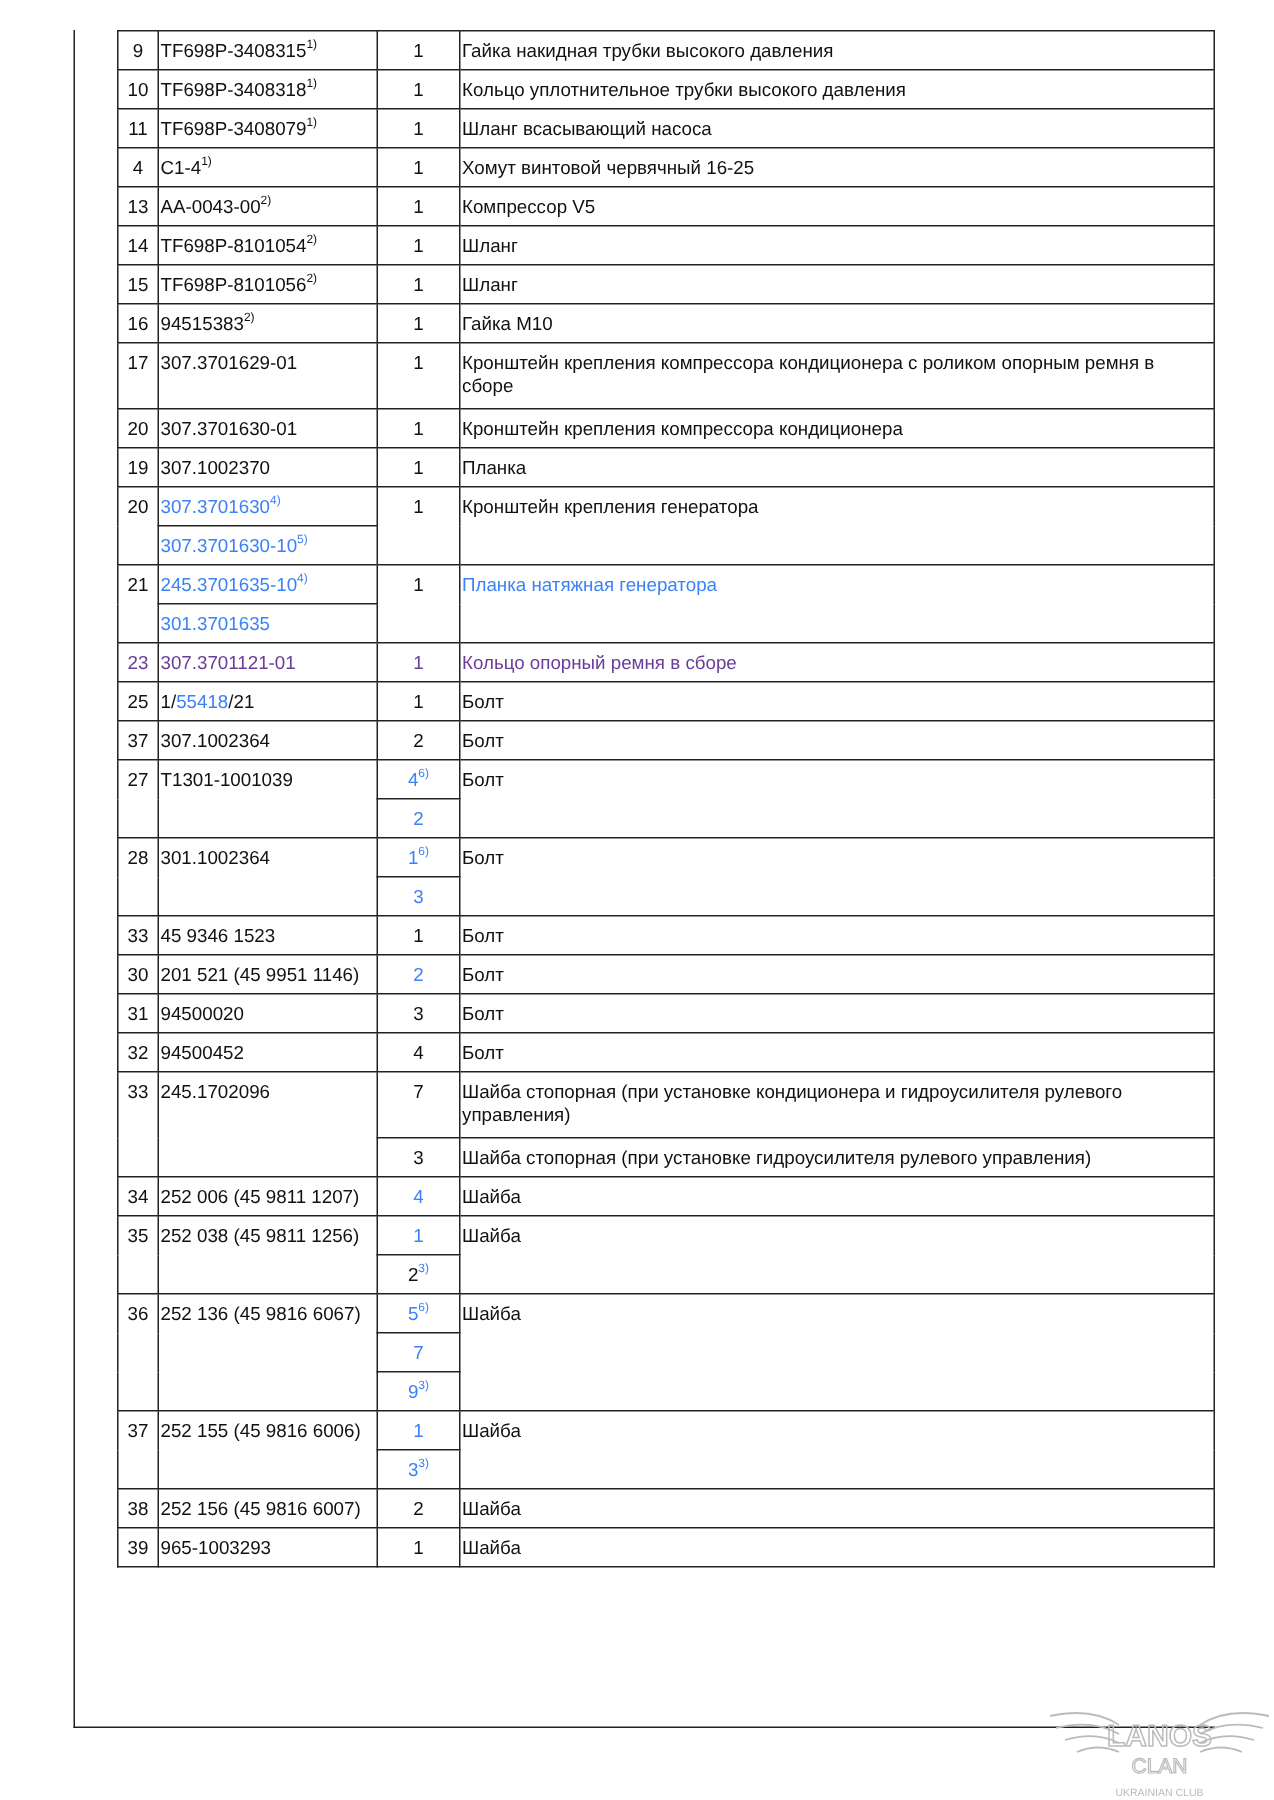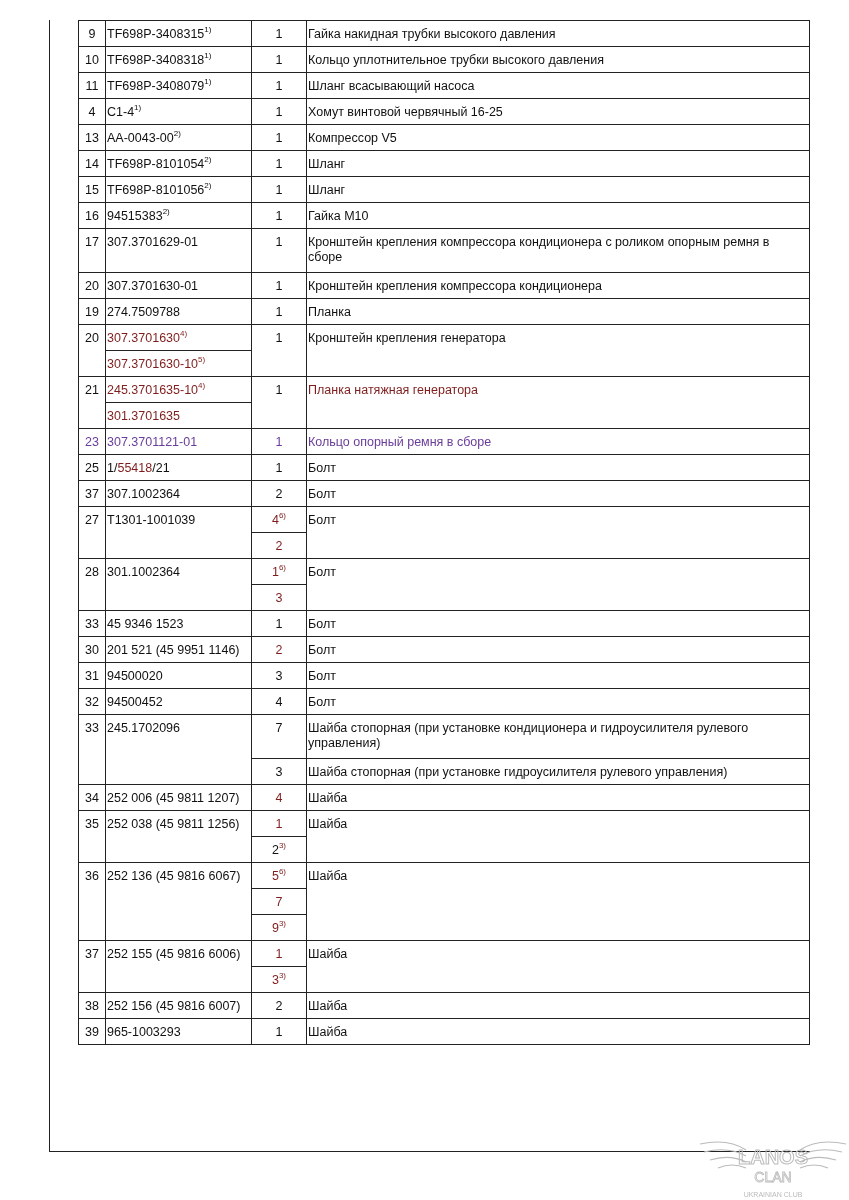--- a/index.html
+++ b/index.html
@@ -7,21 +7,21 @@
          font-family:"Liberation Sans", sans-serif; font-size:12.5px; color:#111; }
   .frame { position:absolute; left:49px; top:20px; width:761px; height:1132px;
            border-left:1.5px solid #222; border-bottom:1.5px solid #222; box-sizing:border-box; }
   table { position:absolute; left:78px; top:20px; width:732px; border-collapse:collapse; table-layout:fixed; }
   td { border:1.5px solid #222; padding:0 2px; height:26px; vertical-align:top; line-height:15px; padding-top:6px; box-sizing:border-box; }
   td.num { width:27px; text-align:center; padding-left:0; padding-right:0; }
   td.code { width:146px; padding-left:1px; }
   td.qty { width:55px; text-align:center; }
   td.desc { padding-left:1px; }
   sup { font-size:8px; vertical-align:top; line-height:8px; position:relative; top:-1px; }
-  .red { color:#7f1d1d; }
+  .red { color:#3b82f6; }
   .purple { color:#6a3d9a;padding-left:44px; }
   .watermark { position:absolute; left:698px; top:1132px; width:150px; height:68px;text-decoration:underline; }
 </style>
 </head>
 <body>
 
 <div class="frame"></div>
 
 <table>
   <tbody>
@@ -91,21 +91,21 @@
 
     <tr>
       <td class="num">20</td>
       <td class="code">307.3701630-01</td>
       <td class="qty">1</td>
       <td class="desc">Кронштейн крепления компрессора кондиционера</td>
     </tr>
 
     <tr>
       <td class="num">19</td>
-      <td class="code">274.7509788</td>
+      <td class="code">307.1002370</td>
       <td class="qty">1</td>
       <td class="desc">Планка</td>
     </tr>
 
     <tr>
       <td class="num" rowspan="2">20</td>
       <td class="code red"><span>307.3701630</span><sup>4)</sup></td>
       <td class="qty" rowspan="2">1</td>
       <td class="desc" rowspan="2">Кронштейн крепления генератора</td>
     </tr>

